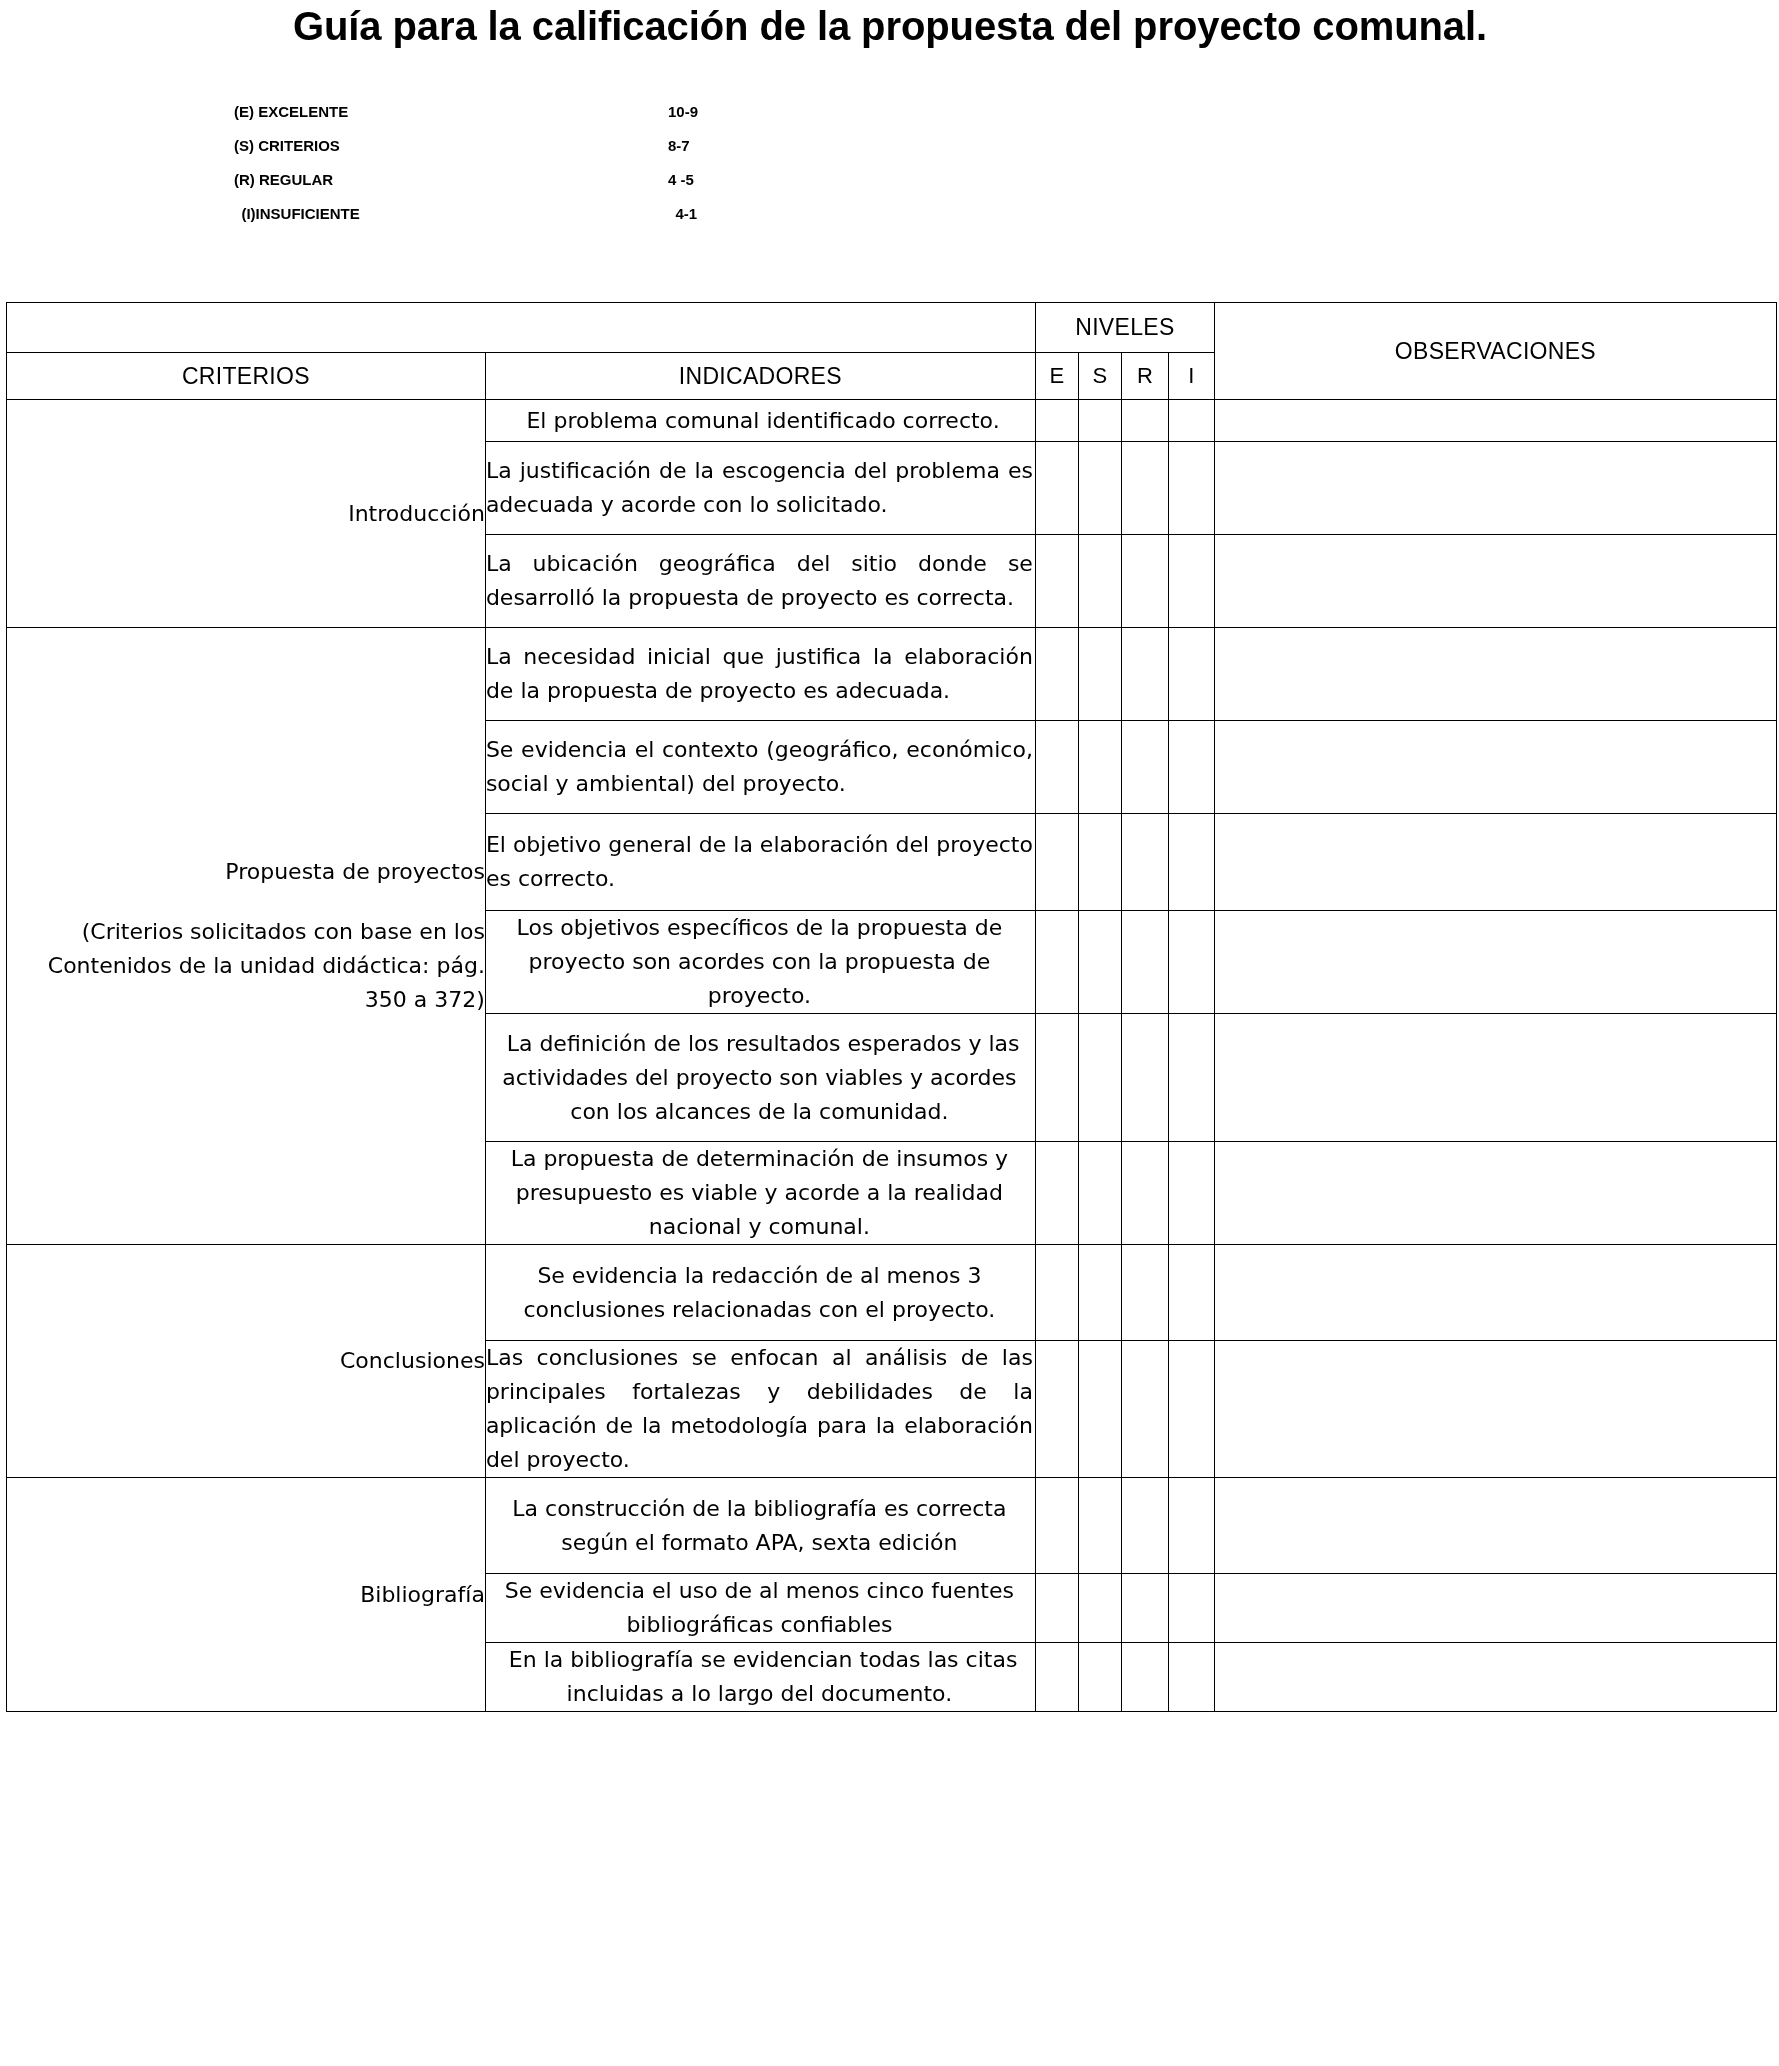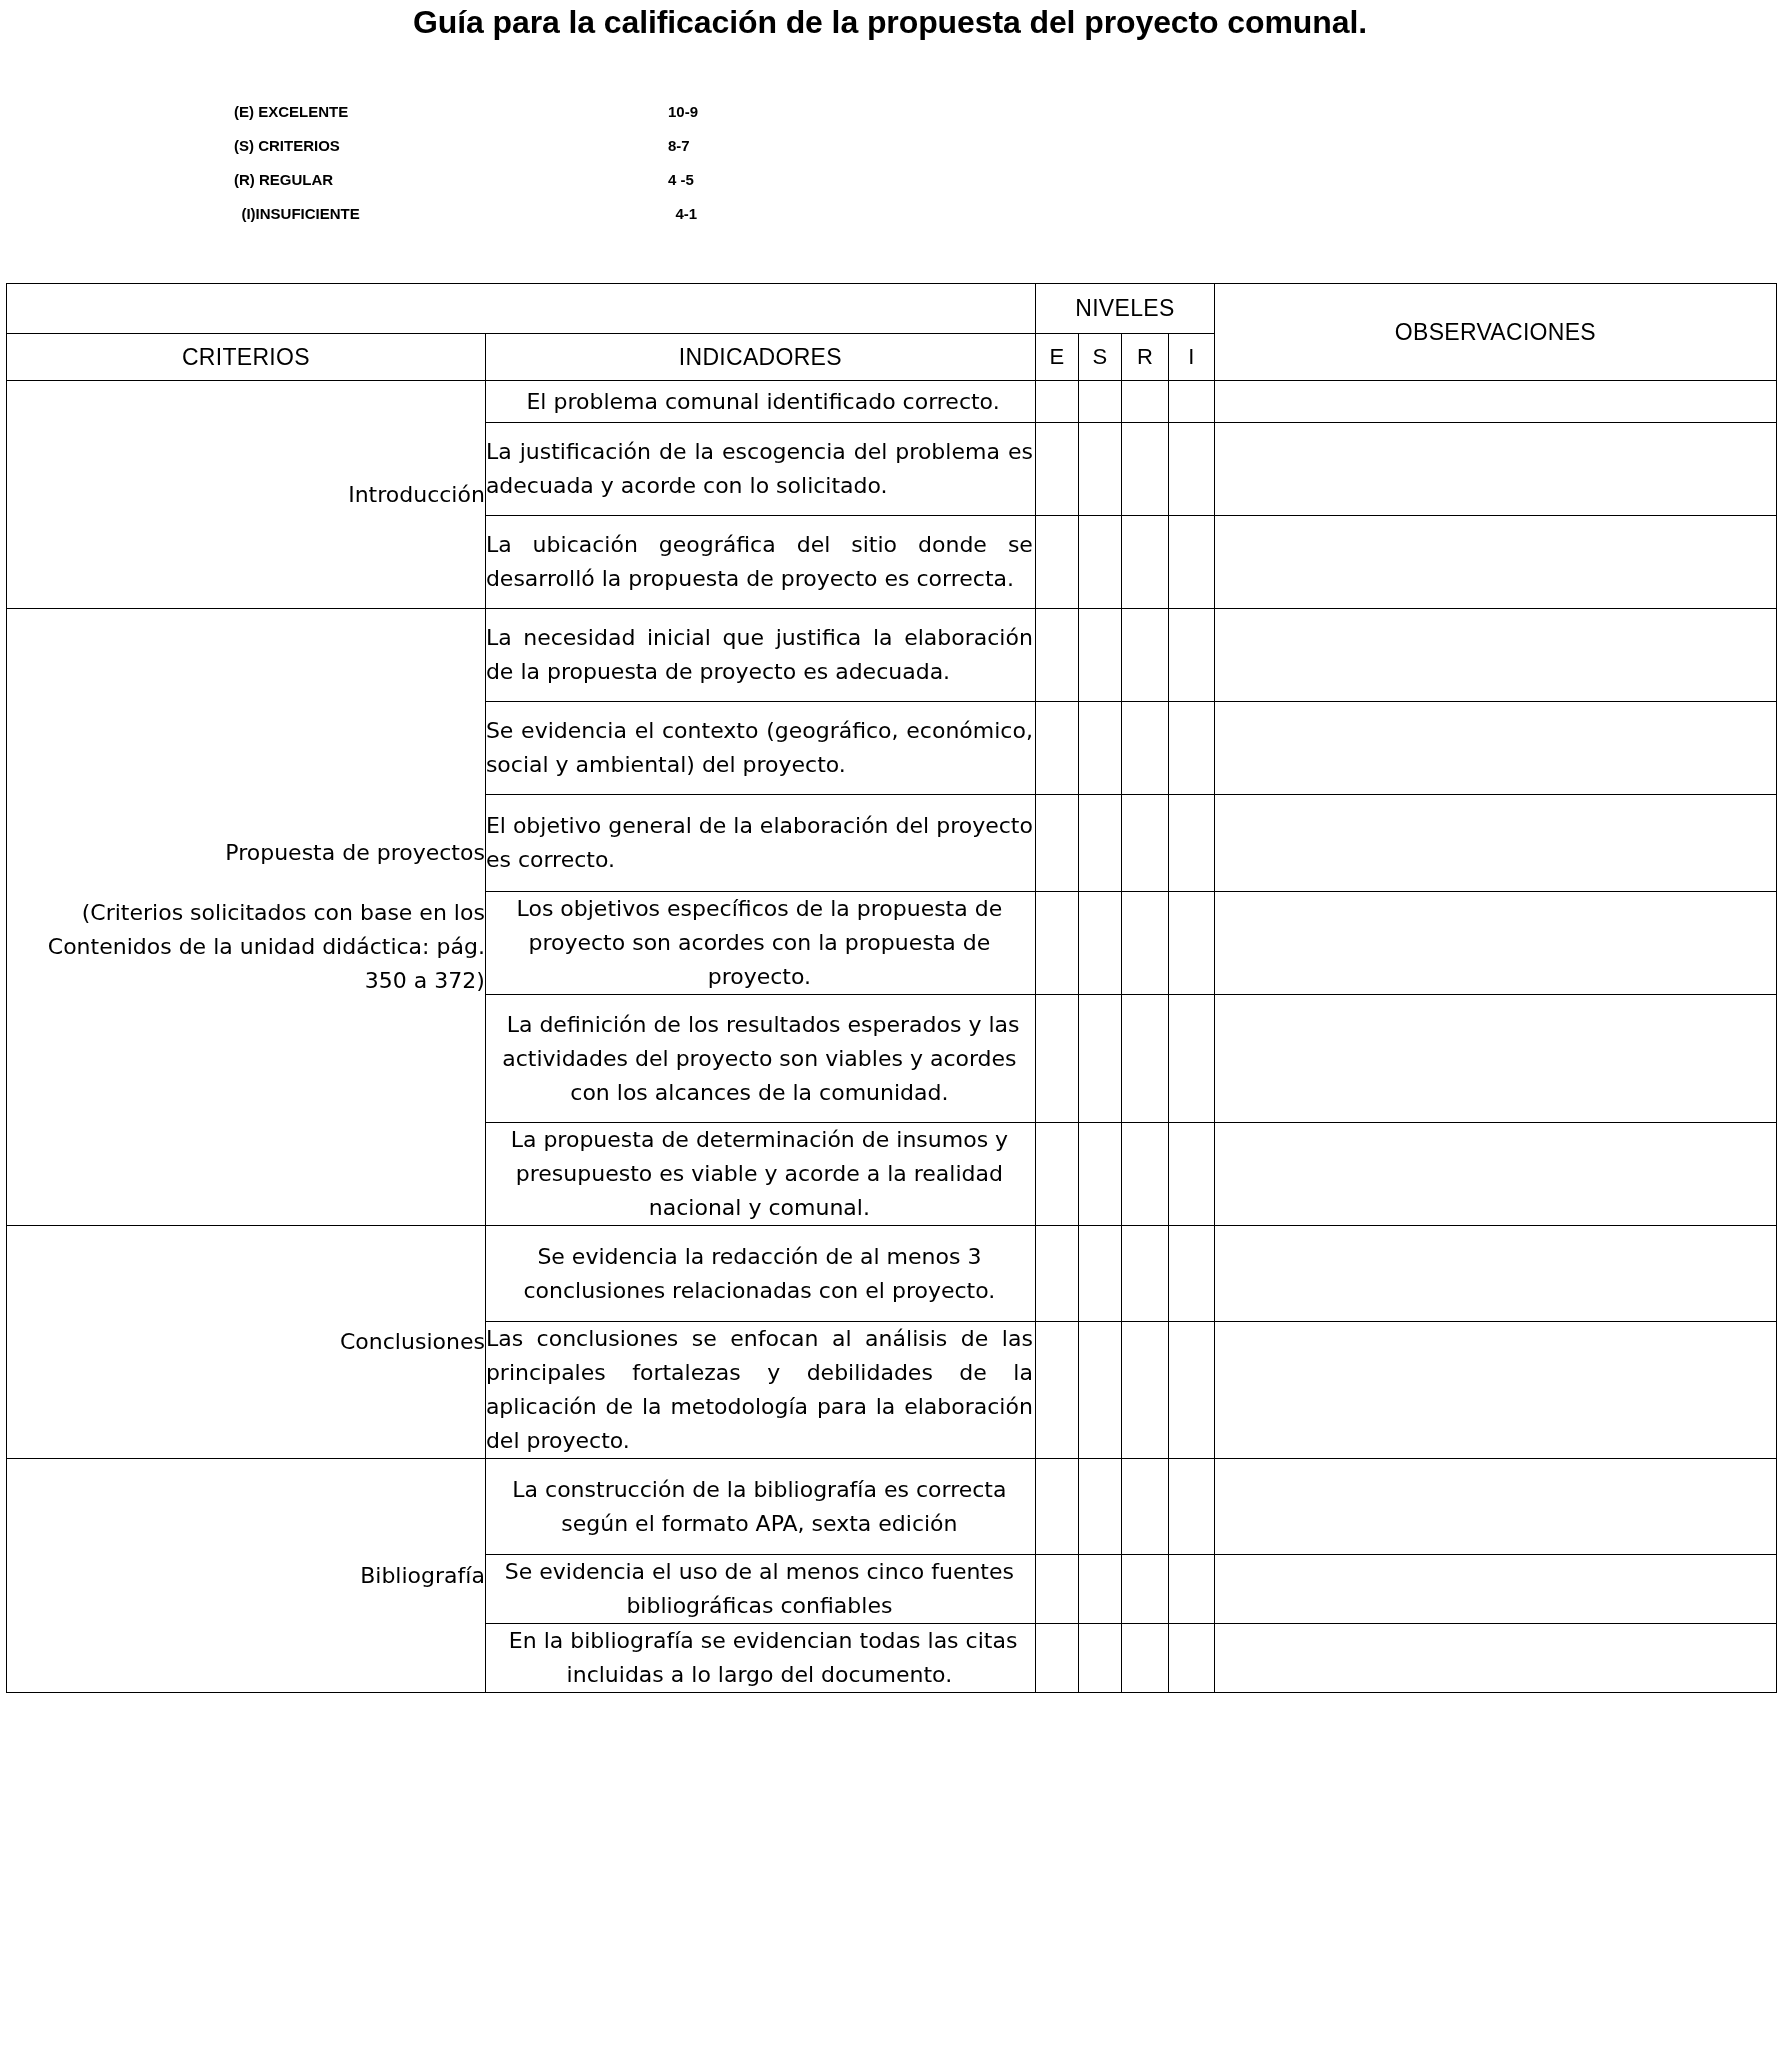--- a/index.html
+++ b/index.html
@@ -24,21 +24,21 @@
 
   
   .doc-title {
     position: absolute;
     left: 0;
     top: 4.4px;
     width: 1780px;
     text-align: center;
     font-family: "Liberation Sans", sans-serif;
     font-weight: bold;
-    font-size: 32px;
+    font-size: 40px;
     letter-spacing: -0.1px;
     white-space: nowrap;
   }
 
   
   .legend {
     position: absolute;
     left: 234px;
     top: 103px;
     font-family: "Liberation Sans", sans-serif;
@@ -56,21 +56,21 @@
   }
   .legend-row.indented .legend-label { padding-left: 7.4px; }
   .legend-value {
     white-space: nowrap;
   }
 
   
   .rubric-table {
     position: absolute;
     left: 5.9px;
-    top: 283px;
+    top: 302px;
     width: 1769px;
     border-collapse: collapse;
     table-layout: fixed;
     font-family: "DejaVu Sans", sans-serif;
   }
   .rubric-table td, .rubric-table th {
     border: 1.5px solid #000000;
     padding: 0;
     vertical-align: middle;
     font-weight: normal;

